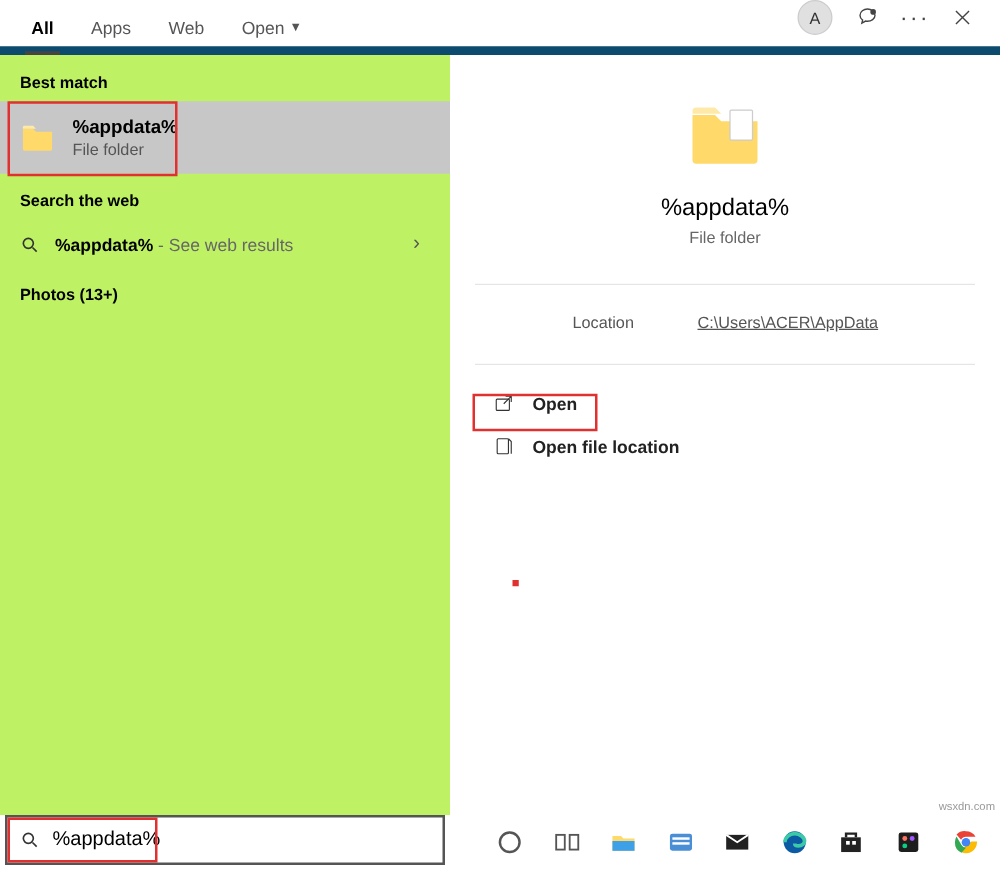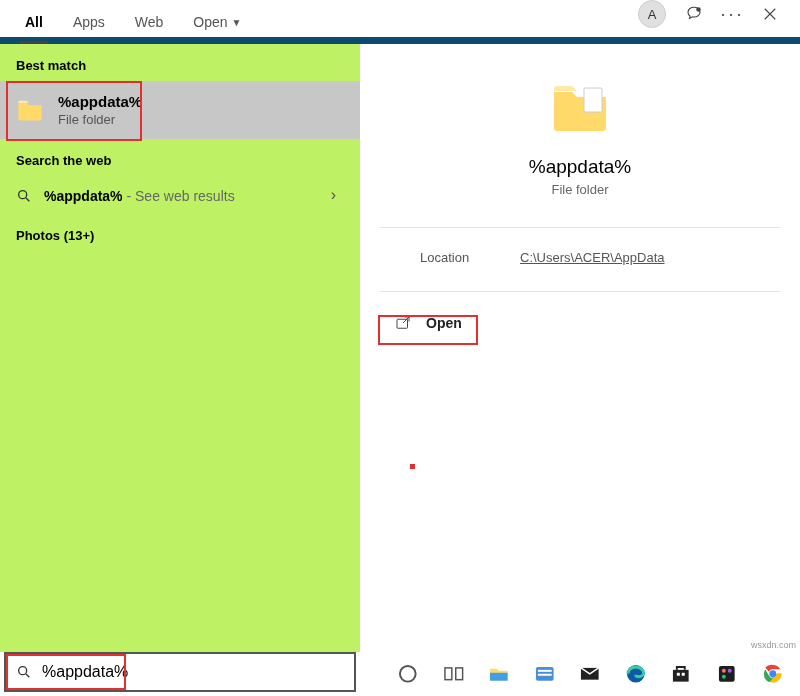--- a/index.html
+++ b/index.html
@@ -27,21 +27,21 @@
   .search-ico { width: 16px; height: 16px; }
   .web-text { font-size: 14px; color: #000; font-weight: 600; }
   .web-text .hint { font-weight: 400; color: #666; }
   .web-arrow { margin-left: auto; font-size: 16px; color: #555; padding-right: 8px; }
   .right { flex: 1; background: #fff; padding: 20px 0 0 0; display: flex; flex-direction: column; position: relative; }
   .preview-box { margin: 0 20px 0 20px; border-bottom: 1px solid #e5e5e5; padding-bottom: 30px; display: flex; flex-direction: column; align-items: center; }
   .big-folder { width: 64px; height: 64px; margin-top: 10px; }
   .pv-title { font-size: 19px; margin-top: 18px; }
   .pv-sub { font-size: 13px; color: #666; margin-top: 4px; }
   .loc-row { display: flex; padding: 22px 40px 26px 40px; color: #555; font-size: 13px; border-bottom: 1px solid #e5e5e5; margin: 0 20px; }
-  .loc-label { width: 100px; }
+  .loc-label { width: 100px; margin-left: 38px; }
   .loc-val { text-decoration: underline; }
   .actions { padding: 14px 20px; font-weight: bold; }
   .action-row { display: flex; align-items: center; padding: 8px 14px; gap: 14px; font-size: 14px; color: #222; cursor: pointer; }
   .ai { width: 18px; height: 18px; display: flex; align-items: center; justify-content: center; }
   .ai svg { width: 18px; height: 18px; stroke: #333; fill: none; stroke-width: 1.2; }
   .red-dot { position: absolute; width: 5px; height: 5px; background: #e03030; }
   .search-bar { position: absolute; left: 4px; bottom: 4px; width: 352px; height: 40px; border: 2px solid #555; background: #fff; display: flex; align-items: center; padding: 0 10px; gap: 10px; }
   .search-bar input { border: none; outline: none; font-size: 16px; flex: 1; background: transparent; }
   .taskbar { position: absolute; left: 380px; right: 0; bottom: 0; height: 44px; background: #fff; display: flex; align-items: center; gap: 22px; padding: 0 16px; }
   .tb-icon { width: 24px; height: 24px; display: flex; align-items: center; justify-content: center; }
@@ -130,20 +130,29 @@
       <div class="action-row">
         <span class="ai">
             <svg viewBox="0 0 24 24">
               <rect x="4" y="7" width="14" height="12" rx="1"></rect>
               <path d="M14 4h6v6M20 4l-8 8"></path>
             </svg>
           </span>
         <span>Open</span>
       </div>
       <div class="highlight-red" style="left:18px; top:271px; width:100px; height:30px;"></div>
+      <div class="action-row">
+        <span class="ai">
+            <svg viewBox="0 0 24 24">
+              <rect x="5" y="4" width="12" height="16" rx="1"></rect>
+              <path d="M17 4l3 3v13"></path>
+            </svg>
+          </span>
+        <span>Open file location</span>
+      </div>
     </div>
     <div class="red-dot" style="left:50px; top:420px;"></div>
   </div>
 </div>
 
 <div class="search-bar">
   <svg class="search-ico" viewBox="0 0 24 24">
       <circle cx="10" cy="10" r="6" fill="none" stroke="#333" stroke-width="2"></circle>
       <path d="M15 15l5 5" stroke="#333" stroke-width="2"></path>
     </svg>

